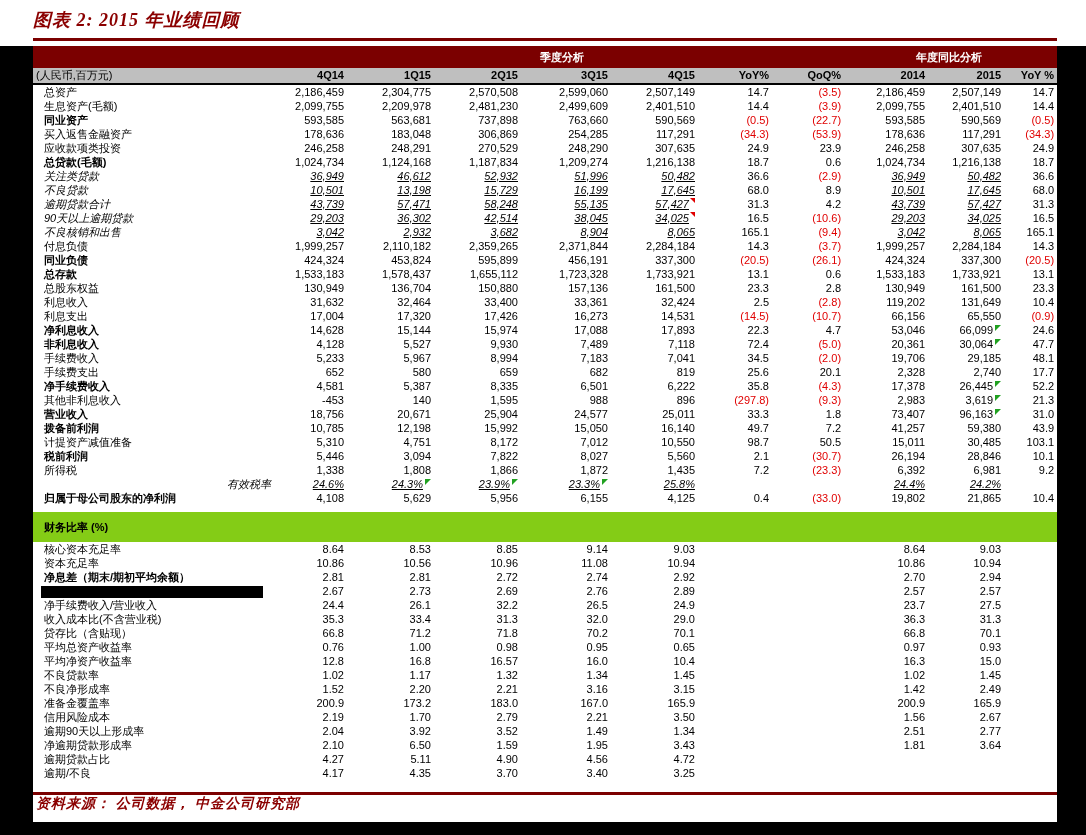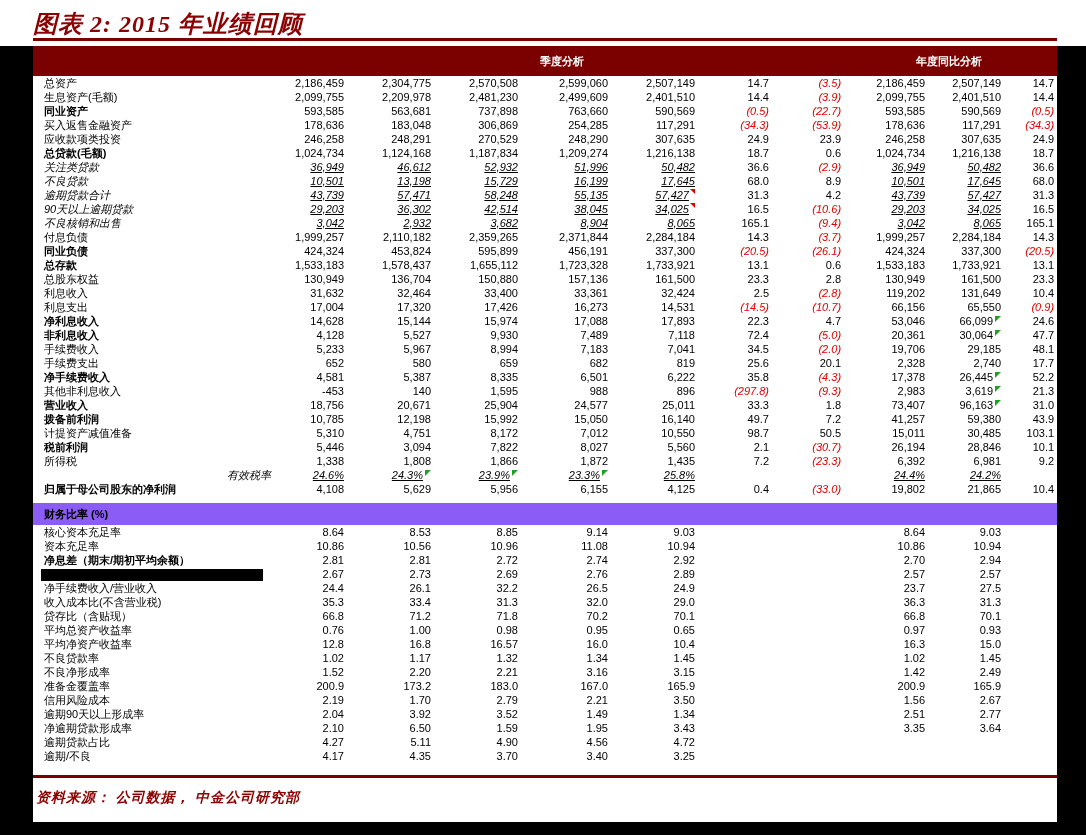--- a/index.html
+++ b/index.html
@@ -4,56 +4,56 @@
 <style>
   html,body { margin:0; padding:0; }
   body {
     width:1086px; height:835px; position:relative; background:#ffffff;
     font-family:"Liberation Sans","DejaVu Sans",sans-serif; color:#000;
     overflow:hidden;
   }
   .title {
     position:absolute; left:33px; top:8px;
     font-family:"Liberation Serif","DejaVu Serif",serif;
-    font-weight:bold; font-style:italic; font-size:24px; color:#8B0000;
+    font-weight:bold; font-style:italic; font-size:18px; color:#8B0000;
     letter-spacing:1px;
   }
   .title-rule { position:absolute; left:33px; top:38px; width:1024px; height:3px; background:#7B0000; }
   .strip-left  { position:absolute; left:0; top:46px; width:33px;  height:789px; background:#000; }
   .strip-right { position:absolute; left:1057px; top:46px; width:29px; height:789px; background:#000; }
   .strip-bottom{ position:absolute; left:0; top:822px; width:1086px; height:13px; background:#000; }
 
   .sheet { position:absolute; left:33px; top:46px; width:1024px; background:#fff; }
 
   table.tbl { border-collapse:collapse; table-layout:fixed; width:1024px; font-size:11px; }
   .tbl th, .tbl td { padding:0 3px 0 0; height:14px; line-height:13px; white-space:nowrap; overflow:visible; font-weight:normal; }
 
-  tr.band-row th { background:#7B0000; color:#fff; font-weight:bold; font-size:11px; text-align:center; height:30px; }
+  tr.band-row th { background:#7B0000; color:#fff; font-weight:bold; font-size:11px; text-align:center; height:22px; }
   tr.hdr-row th { background:#BFBFBF; color:#000; height:15px; border-bottom:2px solid #000; }
   tr.hdr-row th.label { text-align:left; padding-left:3px; font-weight:normal; }
   tr.hdr-row th.num { text-align:right; font-weight:bold; }
 
   td.label { text-align:left; padding-left:11px; }
   td.num { text-align:right; }
-  .neg { color:#E00000;font-style:italic; }
+  .neg { color:#E00000; }
   .b { font-weight:bold; }
   .i { font-style:italic;text-decoration:underline; }
   tr.bold td.label { font-weight:bold; }
   tr.sub td.label { font-style:italic; }
   tr.taxrate td.label { text-align:right; padding-right:12px; font-style:italic; }
   tr.gap-row td { height:7px; }
-  tr.yellow-row td { background:#8b5cf6; font-weight:bold; height:22px; }
+  tr.yellow-row td { background:#84cc16; font-weight:bold; height:30px; }
   .redact { display:inline-block; width:222px; height:12px; background:#000; margin-left:-3px; vertical-align:middle; }
 
   .flag-g { display:inline-block; width:0; height:0; border-top:6px solid #21A121; border-right:6px solid transparent; margin-left:2px; vertical-align:3px; }
   .flag-r { display:inline-block; width:0; height:0; border-top:5px solid #E00000; border-left:5px solid transparent; margin-left:1px; vertical-align:5px; }
 
   .rule2 { margin-top:12px; width:1024px; height:3px; background:#7B0000; }
   .source {
-    margin-top:11px; padding-left:3px;
+    margin-top:0; padding-left:3px;
     font-family:"Liberation Serif","DejaVu Serif",serif;
     font-weight:bold; font-style:italic; font-size:14px; color:#8B0000;
     letter-spacing:1px;
   }
 </style>
 </head>
 <body>
 
 <div>
   <div class="title">图表 2: 2015 年业绩回顾</div>
@@ -73,20 +73,33 @@
         <col style="width:84px">
           <col style="width:76px">
           <col style="width:53px">
       </colgroup>
       <thead>
         <tr class="band-row">
           <th></th>
           <th colspan="7">季度分析</th>
           <th colspan="3">年度同比分析</th>
         </tr>
+        <tr class="hdr-row">
+          <th class="label">(人民币,百万元)</th>
+        <th class="num">4Q14</th>
+            <th class="num">1Q15</th>
+            <th class="num">2Q15</th>
+            <th class="num">3Q15</th>
+            <th class="num">4Q15</th>
+            <th class="num">YoY%</th>
+            <th class="num">QoQ%</th>
+            <th class="num">2014</th>
+            <th class="num">2015</th>
+            <th class="num">YoY %</th>
+          </tr>
       </thead>
       <tbody>
           <tr class="normal">
             <td class="label">总资产</td>
             <td class="num">2,186,459</td>
             <td class="num">2,304,775</td>
             <td class="num">2,570,508</td>
             <td class="num">2,599,060</td>
             <td class="num">2,507,149</td>
             <td class="num">14.7</td>
@@ -662,21 +675,21 @@
           </tr>
           <tr class="normal">
             <td class="label">净逾期贷款形成率</td>
             <td class="num">2.10</td>
             <td class="num">6.50</td>
             <td class="num">1.59</td>
             <td class="num">1.95</td>
             <td class="num">3.43</td>
             <td class="num"></td>
             <td class="num"></td>
-            <td class="num">3.35</td>
+            <td class="num">1.81</td>
             <td class="num">3.64</td>
             <td class="num"></td>
           </tr>
           <tr class="normal">
             <td class="label">逾期贷款占比</td>
             <td class="num">4.27</td>
             <td class="num">5.11</td>
             <td class="num">4.90</td>
             <td class="num">4.56</td>
             <td class="num">4.72</td>

